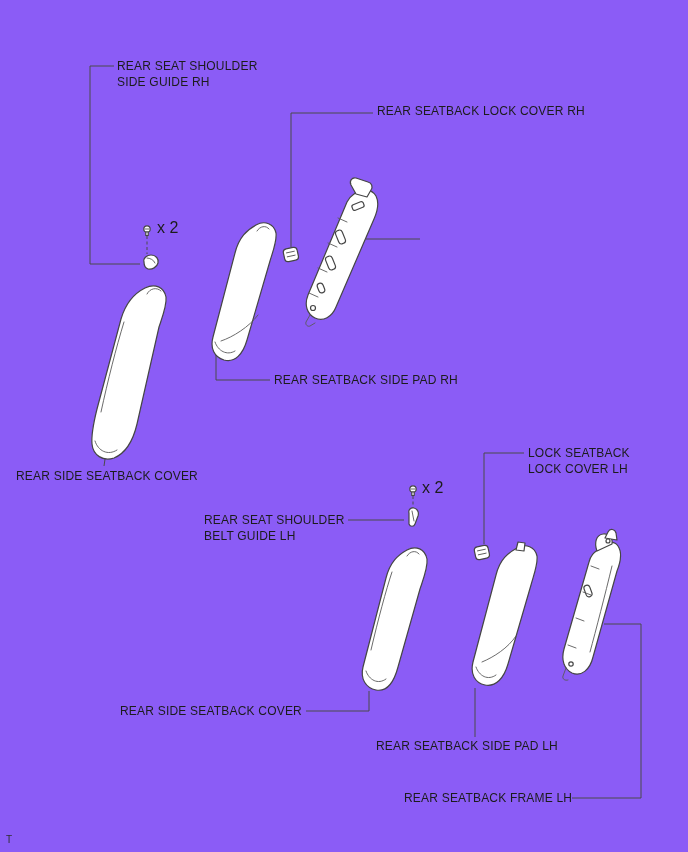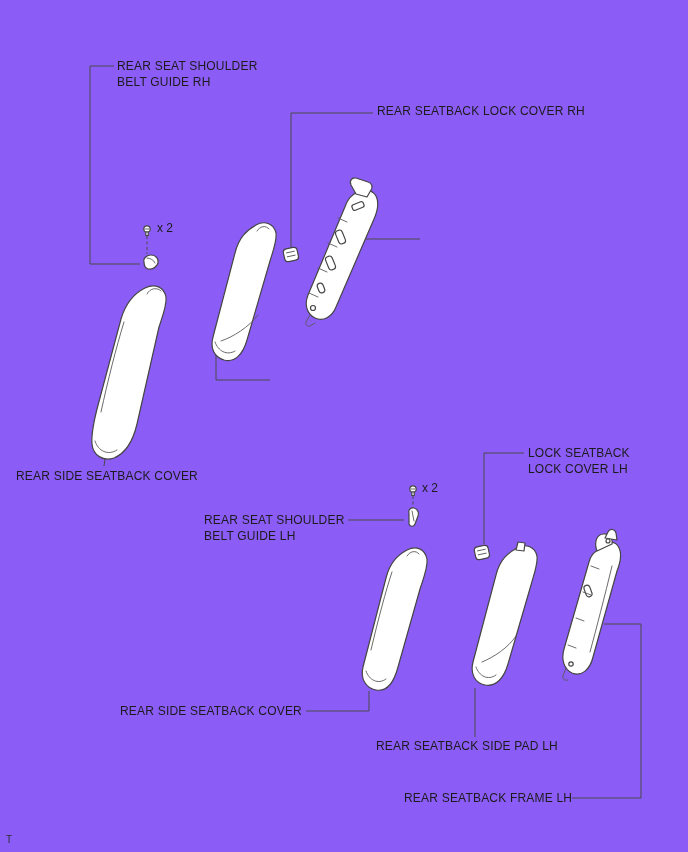--- a/index.html
+++ b/index.html
@@ -24,21 +24,21 @@
     font-size:12px;
     line-height:16px;
     letter-spacing:0.2px;
     white-space:nowrap;
     color:#1c1c1c;
   }
   .callout span { display:block; }
 
   .qty {
     position:absolute;
-    font-size:12px;
+    font-size:16px;
     line-height:14px;
     color:#1c1c1c;
     white-space:nowrap;
   }
 
   .corner-mark {
     position:absolute;
     left:6px;
     top:834px;
     font-size:10px;
@@ -154,28 +154,31 @@
       <rect x="585" y="585" width="6" height="12" rx="3" transform="rotate(-20 588 591)"></rect>
       <path class="detail" d="M568,645 l8,3 M576,618 l8,3 M583,592 l8,3 M591,566 l8,3"></path>
       <path class="detail" d="M612,566 C605,595 596,630 590,652"></path>
       <path class="detail" d="M566,668 l-3,8 c-1,3 2,5 5,4"></path>
       <circle cx="571" cy="664" r="2.2"></circle>
     </g>
   </svg>
 
   <div class="callout" style="left:117px; top:58px;">
     <span>REAR SEAT SHOULDER</span>
-    <span>BELT GUIDE RH</span>
+    <span>SIDE GUIDE RH</span>
   </div>
 
   <div class="callout" style="left:377px; top:103px;">
     <span>REAR SEATBACK LOCK COVER RH</span>
   </div>
 
 
+  <div class="callout" style="left:274px; top:372px;">
+    <span>REAR SEATBACK SIDE PAD RH</span>
+  </div>
 
   <div class="callout" style="left:16px; top:468px;">
     <span>REAR SIDE SEATBACK COVER</span>
   </div>
 
   <div class="callout" style="left:528px; top:445px;">
     <span>LOCK SEATBACK</span>
     <span>LOCK COVER LH</span>
   </div>
 

